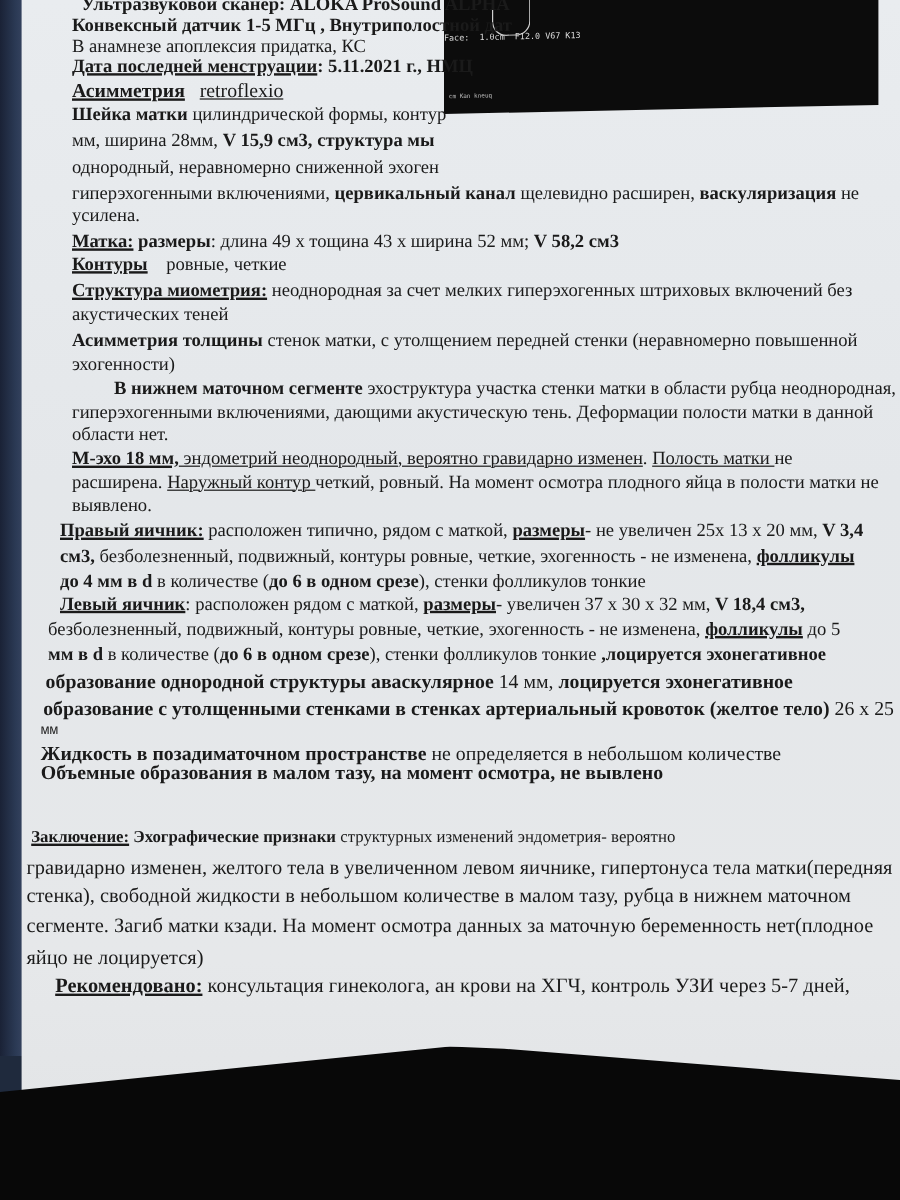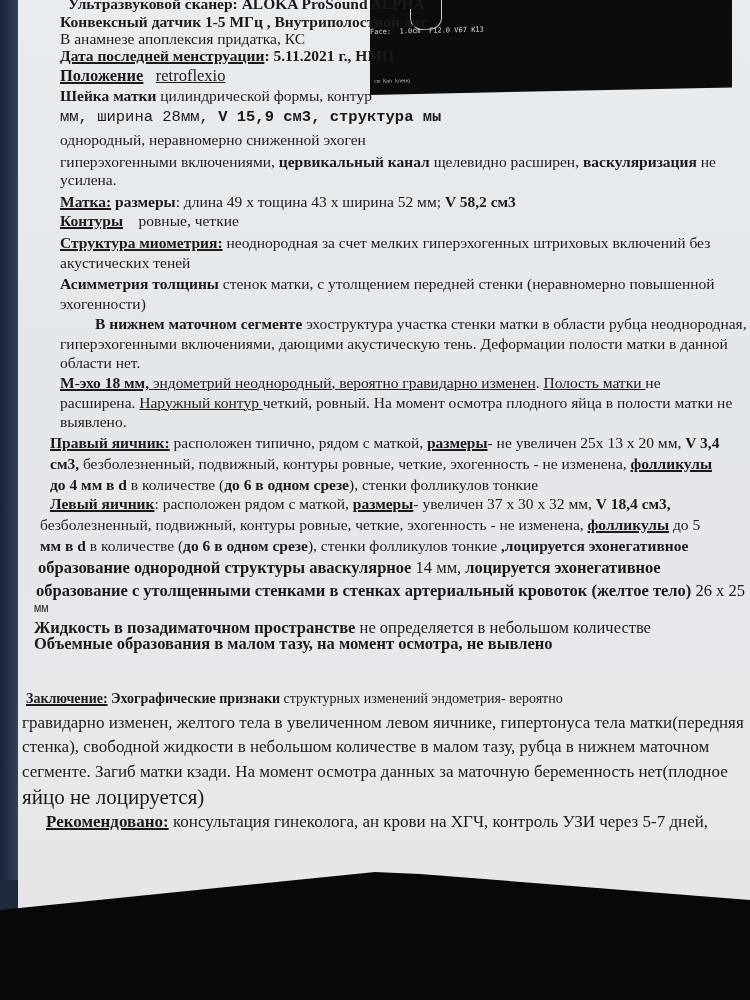--- a/index.html
+++ b/index.html
@@ -62,27 +62,27 @@
 
 <div class="doc">
 
   <div class="line" style="left:18px; top:-6px; font-weight:bold;">Ультразвуковой сканер: ALOKA ProSound ALPHA</div>
   <div class="line" style="left:10px; top:12px; font-weight:bold;">Конвексный датчик 1-5 МГц , Внутриполостной дат</div>
   <div class="line" style="left:10px; top:29px; font-weight:normal;">В анамнезе апоплексия придатка, КС</div>
   <div class="line" style="left:10px; top:46px; font-weight:bold;">
     <u>Дата последней менструации</u><span>: 5.11.2021 г., НМЦ</span>
   </div>
   <div class="line big" style="left:10px; top:66px;">
-    <b><u>Положение</u></b>&nbsp;&nbsp;&nbsp;<u style="text-decoration-thickness:1px">retroflexio</u>
+    <b><u>Асимметрия</u></b>&nbsp;&nbsp;&nbsp;<u style="text-decoration-thickness:1px">retroflexio</u>
   </div>
 
   <div class="line" style="left:10px; top:86px;">
     <b>Шейка матки</b><span> цилиндрической формы, контур</span>
   </div>
-  <div class="line" style="left:10px; top:108px;font-family:Liberation Mono, monospace;">
+  <div class="line" style="left:10px; top:108px;">
     <span>мм, ширина   28мм, </span><b>V 15,9 см3, структура мы</b>
   </div>
   <div class="line" style="left:10px; top:130px;">однородный, неравномерно сниженной эхоген</div>
   <div class="line" style="left:10px; top:152px;">
     <span>гиперэхогенными включениями, </span><b>цервикальный канал</b><span> щелевидно расширен, </span><b>васкуляризация</b><span> не</span>
   </div>
   <div class="line" style="left:10px; top:170px;">усилена.</div>
 
   <div class="line" style="left:10px; top:192px;">
     <b><u>Матка:</u></b><b> размеры</b><span>: длина 49 х тощина 43 х ширина 52 мм;  </span><b>V  58,2 см3</b>
@@ -143,20 +143,20 @@
     <b>Жидкость в позадиматочном пространстве</b><span> не определяется в небольшом количестве</span>
   </div>
   <div class="line big" style="left:-16px; top:634px; font-weight:bold;">Объемные образования в малом тазу, на момент осмотра, не вывлено</div>
 
   <div class="line" style="left:-24px; top:689px; font-size:14px;">
     <b><u>Заключение:</u></b><b> Эхографические признаки</b><span> структурных изменений эндометрия- вероятно</span>
   </div>
   <div class="line" style="left:-28px; top:713px; font-size:17px;">гравидарно изменен, желтого тела в увеличенном левом яичнике, гипертонуса тела матки(передняя</div>
   <div class="line" style="left:-28px; top:737px; font-size:17px;">стенка), свободной жидкости в небольшом количестве в малом тазу, рубца в нижнем маточном</div>
   <div class="line" style="left:-28px; top:762px; font-size:17px;">сегменте. Загиб матки кзади. На момент осмотра данных за маточную беременность нет(плодное</div>
-  <div class="line" style="left:-28px; top:788px; font-size:21px;">яйцо не лоцируется)</div>
+  <div class="line" style="left:-28px; top:788px; font-size:17px;">яйцо не лоцируется)</div>
 
   <div class="line" style="left:-32px; top:812px; font-size:17px;margin-left:28px;">
     <b><u>Рекомендовано:</u></b><span> консультация гинеколога, ан крови на ХГЧ, контроль УЗИ через 5-7 дней,</span>
   </div>
 </div>
 
 <div class="bottom-black"></div>
 
 </body></html>

